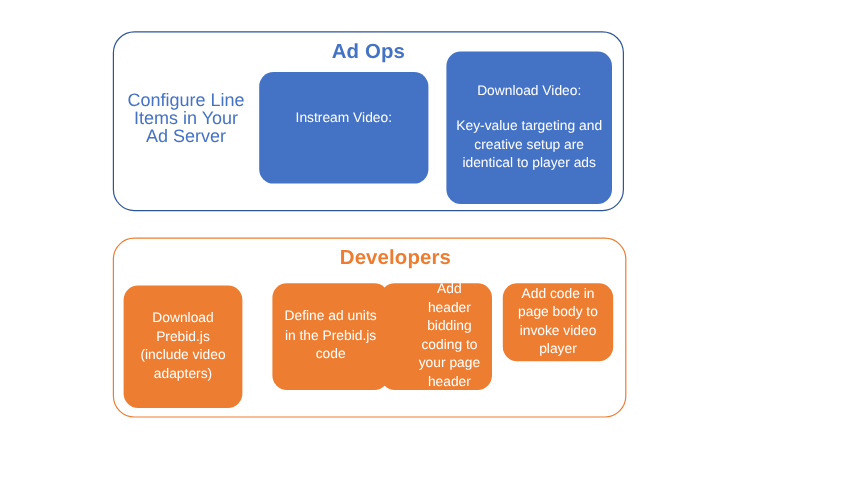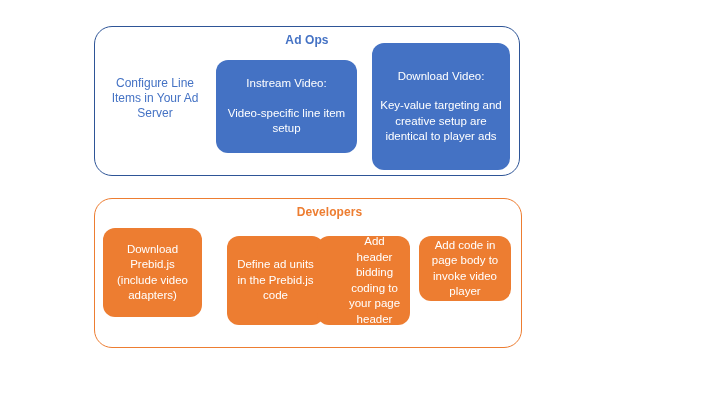--- a/index.html
+++ b/index.html
@@ -44,36 +44,36 @@
     border: 1.3px solid #ED7D31;
     border-radius: 18px;
   }
 
   .group-title {
     position: absolute;
     top: 6px;
     left: 0;
     right: 0;
     text-align: center;
-    font-size: 12px;
+    font-size: 17px;
     font-weight: bold;
     letter-spacing: 0.1px;
   }
   .title-blue { color: #4472C4; }
   .title-orange { color: #ED7D31; margin-left: 43px; }
 
   
   .plain-node {
     position: absolute;
     display: flex;
     align-items: center;
     justify-content: center;
     text-align: center;
     color: #4472C4;
-    font-size: 12px;
+    font-size: 15px;
     line-height: 15px;
     box-sizing: border-box;
   }
 
   
   .box {
     position: absolute;
     box-sizing: border-box;
     display: flex;
     flex-direction: column;
@@ -115,23 +115,23 @@
   }
   .node-outstream {
     left: 372px;
     top: 43px;
     width: 138px;
     height: 127px;
   }
 
   .node-dev1 {
     left: 103px;
-    top: 228px;
+    top: 238px;
     width: 99px;
-    height: 89px;
+    height: 102px;
   }
   .node-dev2 {
     left: 227px;
     top: 236px;
     width: 97px;
     height: 89px;
   }
   .node-dev3 {
     left: 317px;
     top: 236px;
@@ -153,21 +153,20 @@
 
   <div class="group group-adops">
     <div class="group-title title-blue">Ad Ops</div>
   </div>
 
   <div class="plain-node node-configure">Configure Line Items in Your Ad Server</div>
 
   <div class="box box-blue node-instream">
     <span class="hdr">Instream Video:</span>
     <span class="gap"></span>
-    <span class="body">Video-specific line item setup</span>
   </div>
 
   <div class="box box-blue node-outstream">
     <span class="hdr">Download Video:</span>
     <span class="gap"></span>
     <span class="body">Key-value targeting and creative setup are identical to player ads</span>
   </div>
 
   <div class="group group-devs">
     <div class="group-title title-orange">Developers</div>

